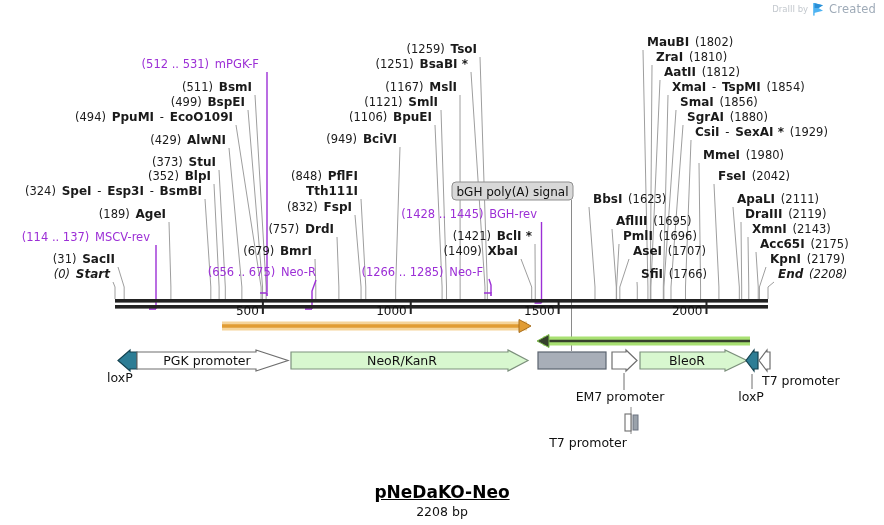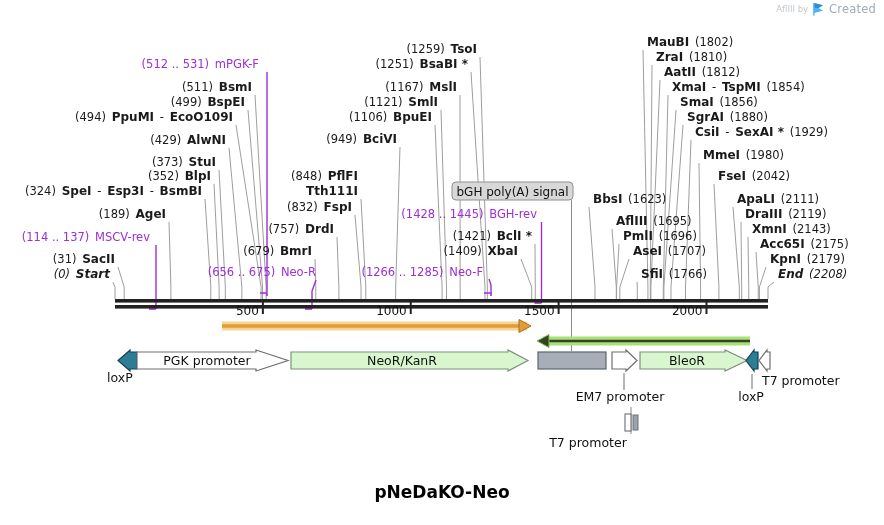--- a/index.html
+++ b/index.html
@@ -11,29 +11,29 @@
   .ez-sep{font-size:11.5px;fill:#1a1a1a;}
   .italic{font-style:italic;}
   .primer-text{font-size:11.5px;fill:#9c2fd6;}
   .feat-text{font-size:12.5px;fill:#111;}
   .tick-text{font-size:12px;fill:#111;}
   .region-text{font-size:12px;fill:#111;}
   #watermark{position:absolute;top:2px;right:8px;display:flex;align-items:center;gap:4px;}
   #wm-created{font-size:8.5px;color:#c3c8ce;}
   #wm-brand{font-size:11.5px;color:#9fabb8;letter-spacing:.2px;}
   #title-block{position:absolute;left:0;top:482px;width:884px;text-align:center;}
-  #plasmid-title{font-size:17px;font-weight:bold;color:#000;}
+  #plasmid-title{font-size:17px;font-weight:bold;color:#000;text-decoration:underline;}
   #plasmid-size{font-size:12.5px;color:#111;margin-top:2px;}
 </style>
 </head>
 <body>
 
 <div id="stage">
   <div id="watermark">
-    <span id="wm-created">AflIII by</span>
+    <span id="wm-created">DraIII by</span>
     <svg width="13" height="14" viewBox="0 0 13 14">
       <path d="M2 1 L11 3.2 L6.5 6 L11 8.8 L2 11 Z" fill="#4eb3f2"></path>
       <path d="M2 1 L11 3.2 L6.5 6 L2 6 Z" fill="#2a8fd6"></path>
       <rect x="1.2" y="1" width="1.4" height="12.6" fill="#4eb3f2"></rect>
     </svg>
     <span id="wm-brand">Created</span>
   </div>
 
   <svg id="map-svg" width="884" height="525" viewBox="0 0 884 525">
       <polyline points="255,95 266.12454710144925,287 266.12454710144925,299" fill="none" stroke="#9e9e9e" stroke-width="1"></polyline>
@@ -173,14 +173,15 @@
       <text x="751" y="401" text-anchor="middle" class="feat-text">loxP</text>
       <text x="762" y="385" text-anchor="start" class="feat-text">T7 promoter</text>
       <line x1="631" y1="407" x2="631" y2="434" stroke="#8a8a8a" stroke-width="1"></line>
       <rect x="625" y="414" width="6" height="17" fill="#fff" stroke="#6e6e6e" stroke-width="1.1"></rect>
       <rect x="633" y="415" width="5" height="15" fill="#9aa2ab" stroke="#6b7280" stroke-width="1"></rect>
       <text x="588" y="447" text-anchor="middle" class="feat-text">T7 promoter</text>
     </svg>
 
   <div id="title-block">
     <div id="plasmid-title">pNeDaKO-Neo</div>
+    <div id="plasmid-size">2208 bp</div>
   </div>
 </div>
 
 </body></html>

